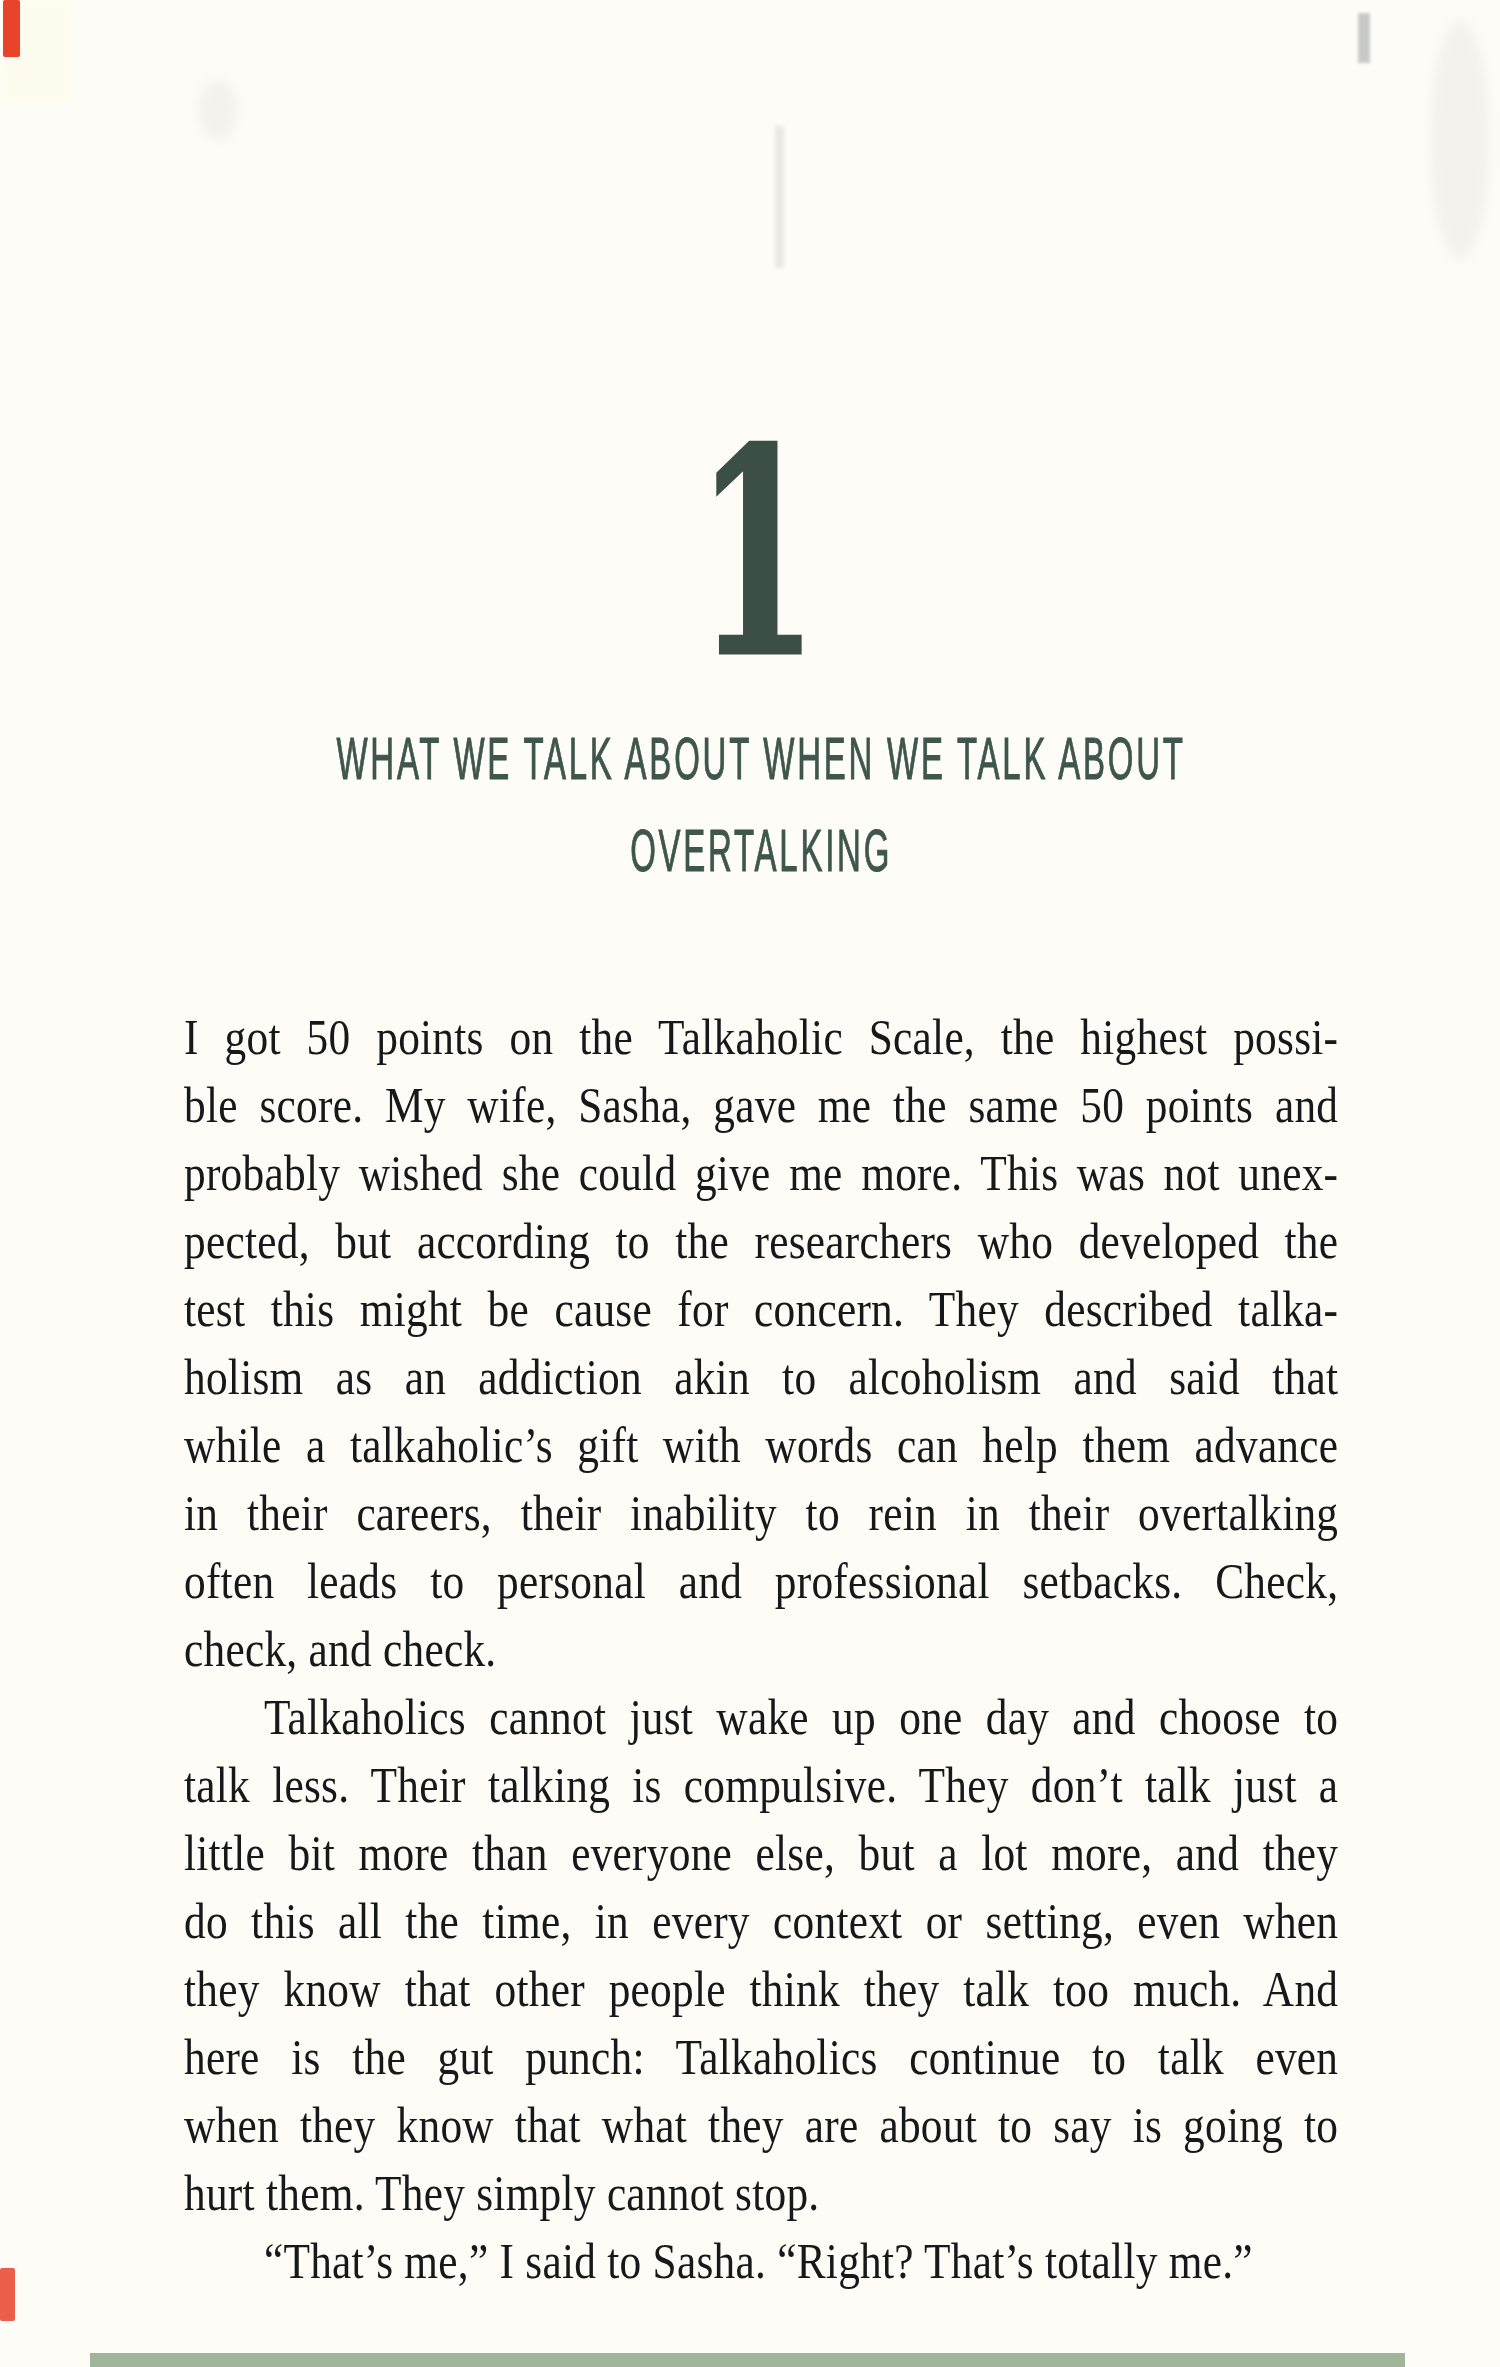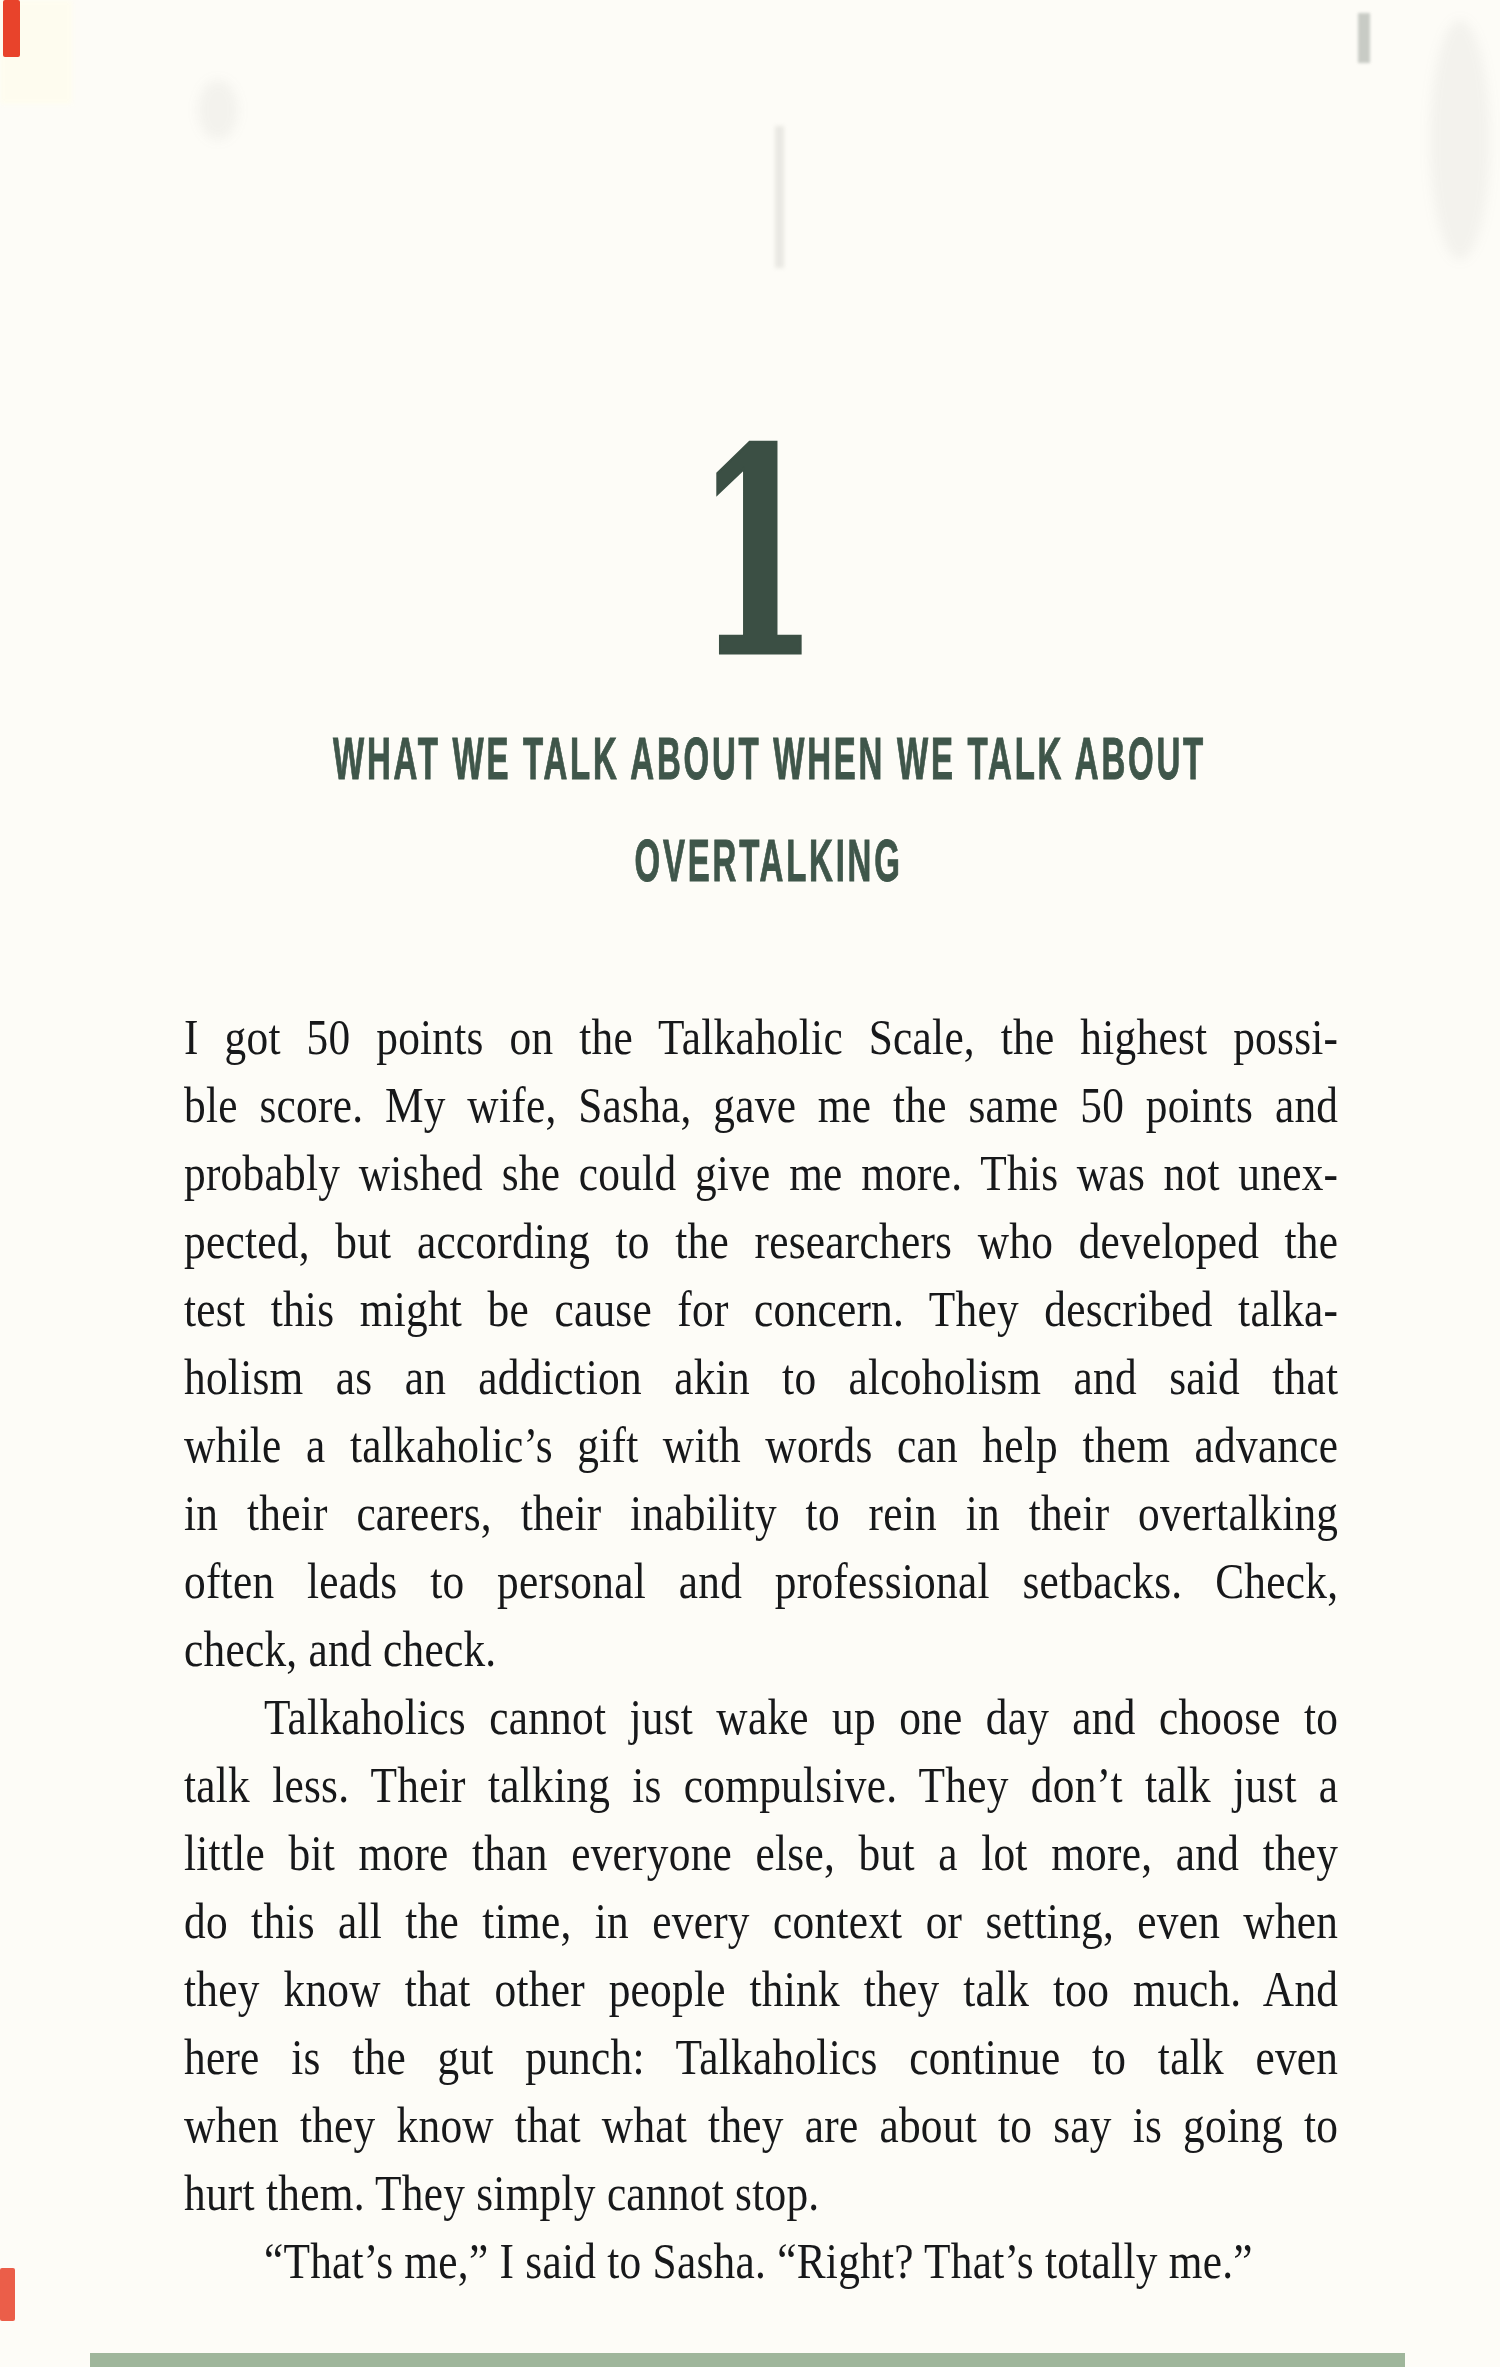--- a/index.html
+++ b/index.html
@@ -35,35 +35,35 @@
     color:var(--number-color,#3b4f44);
     font-family:"DejaVu Serif", serif;
     font-weight:700;
     font-size:284px;line-height:227px;
     transform:scaleX(.62);
     -webkit-text-stroke:3px currentColor;
   }
 
   
   .title-line{
-    position:absolute;left:192px;width:1154px;
+    position:absolute;left:184px;width:1154px;
     display:flex;justify-content:center;
     color:var(--title-color,#3f564a);
     font-family:"Liberation Sans", sans-serif;
-    font-weight:700;font-size:60px;line-height:60px;
+    font-weight:400;font-size:60px;line-height:60px;
     letter-spacing:5px;
     align-items:center;
   }
   .title-line .inner{
     transform:scaleX(.55);transform-origin:center;
     white-space:nowrap;
     -webkit-text-stroke:1px currentColor;
   }
   .title-line-1{top:729px;}
-  .title-line-2{top:821px;margin-top:10px;}
+  .title-line-2{top:821px;}
 
   
   .bodytext{
     position:absolute;left:184px;top:1003px;width:1358px;
     transform:scaleX(.85);transform-origin:0 0;
     font-size:51px;line-height:68px;
     letter-spacing:.3px;
     color:var(--body-color,#17181a);
   }
   .bodytext .line{text-align:justify;text-align-last:justify;}

